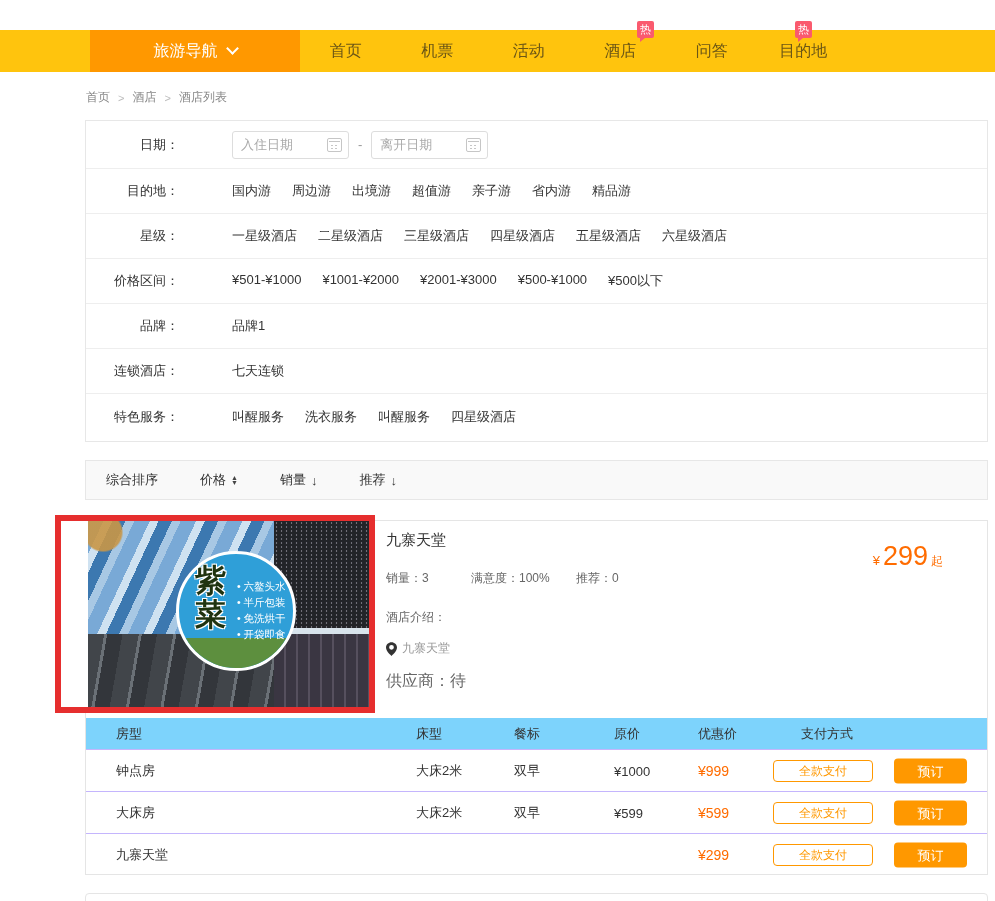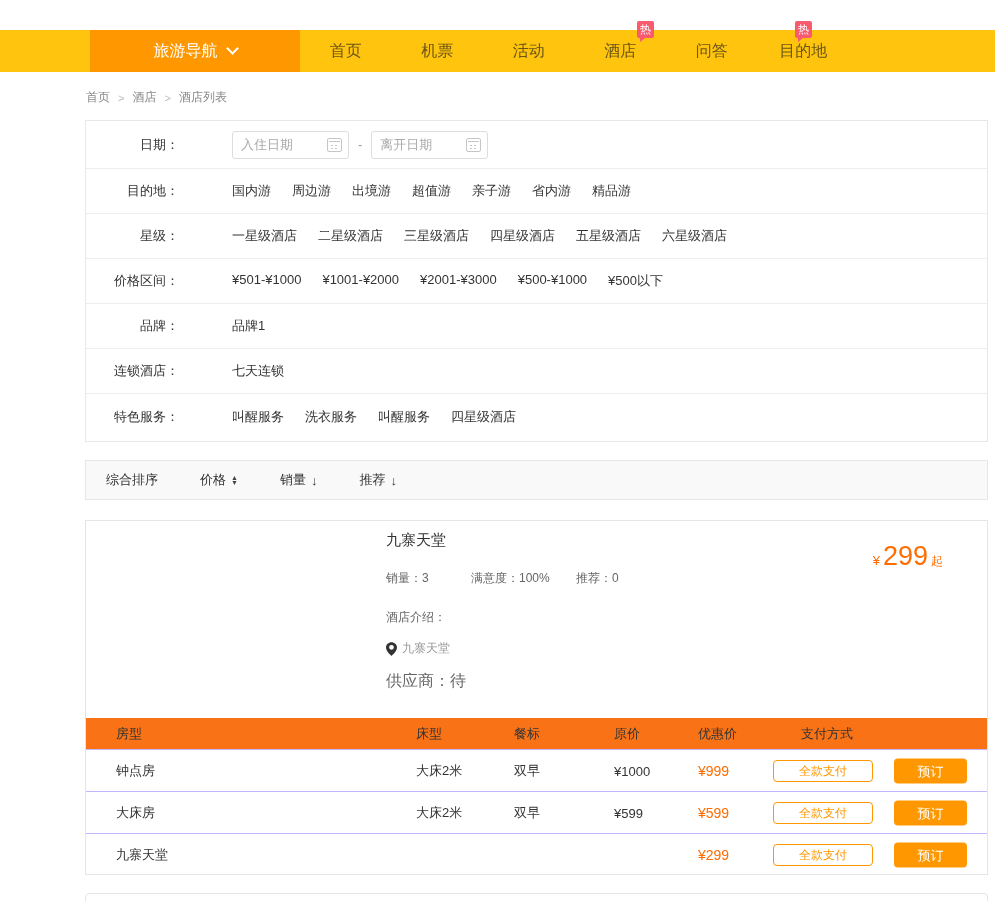--- a/index.html
+++ b/index.html
@@ -100,21 +100,21 @@
   .hotel-supplier { margin-top:14px; font-size:16px; color:#666; }
 
   .price-box { position:absolute; right:44px; top:20px; color:#ff6c00; display:flex; align-items:baseline; }
   .price-cur { font-size:13px; margin-right:3px; }
   .price-val { font-size:27px; }
   .price-suf { font-size:12px; margin-left:3px; }
 
   
   .room-table { position:absolute; left:0; right:0; top:197px; bottom:0; }
   .t-row { position:relative; border-top:1px solid #c4b5fd; }
-  .t-head { height:31px; background:#f97316; border-top:none;text-decoration:underline; }
+  .t-head { height:31px; background:#7dd3fc; border-top:none;text-decoration:underline; }
   .t-r1,.t-r2 { height:42px; } .t-r3 { height:43px; }
   .t-cell { position:absolute; top:50%; transform:translateY(-50%); font-size:13px; color:#333; white-space:nowrap; }
   .c1 { left:30px; } .c2 { left:330px; } .c3 { left:428px; } .c4 { left:528px; } .c5 { left:612px; } .c6 { left:715px; }
   .t-row .c5 { color:#ff6c00; font-size:14px; }
   .t-head .c5 { color:#333; font-size:13px; }
   .pay-btn { position:absolute; left:687px; top:50%; transform:translateY(-50%);
              width:100px; height:22px; line-height:20px; text-align:center;
              border:1px solid #ff9800; border-radius:4px; background:#fff; color:#ff9800;
              font-size:12px; cursor:pointer; }
   .book-btn { position:absolute; left:808px; top:50%; transform:translateY(-50%);
@@ -309,16 +309,34 @@
         <span class="t-cell c2"></span>
         <span class="t-cell c3"></span>
         <span class="t-cell c4"></span>
         <span class="t-cell c5">¥299</span>
         <span class="pay-btn">全款支付</span>
         <span class="book-btn">预订</span>
       </div>
     </div>
   </div>
 
+  <div class="photo-frame">
+    <div class="photo">
+      <div class="ph-tl"></div>
+      <div class="ph-r"></div>
+      <div class="ph-rb"></div>
+      <div class="ph-bl"></div>
+      <div class="ph-circle">
+        <div class="ph-green"></div>
+        <div class="brand-vert">紫菜</div>
+        <div class="ph-bullets">
+          <div class="ph-bullet">六鳌头水</div>
+          <div class="ph-bullet">半斤包装</div>
+          <div class="ph-bullet">免洗烘干</div>
+          <div class="ph-bullet">开袋即食</div>
+        </div>
+      </div>
+    </div>
+  </div>
 
   <div class="next-box"></div>
 
 </div>
 
 </body></html>

